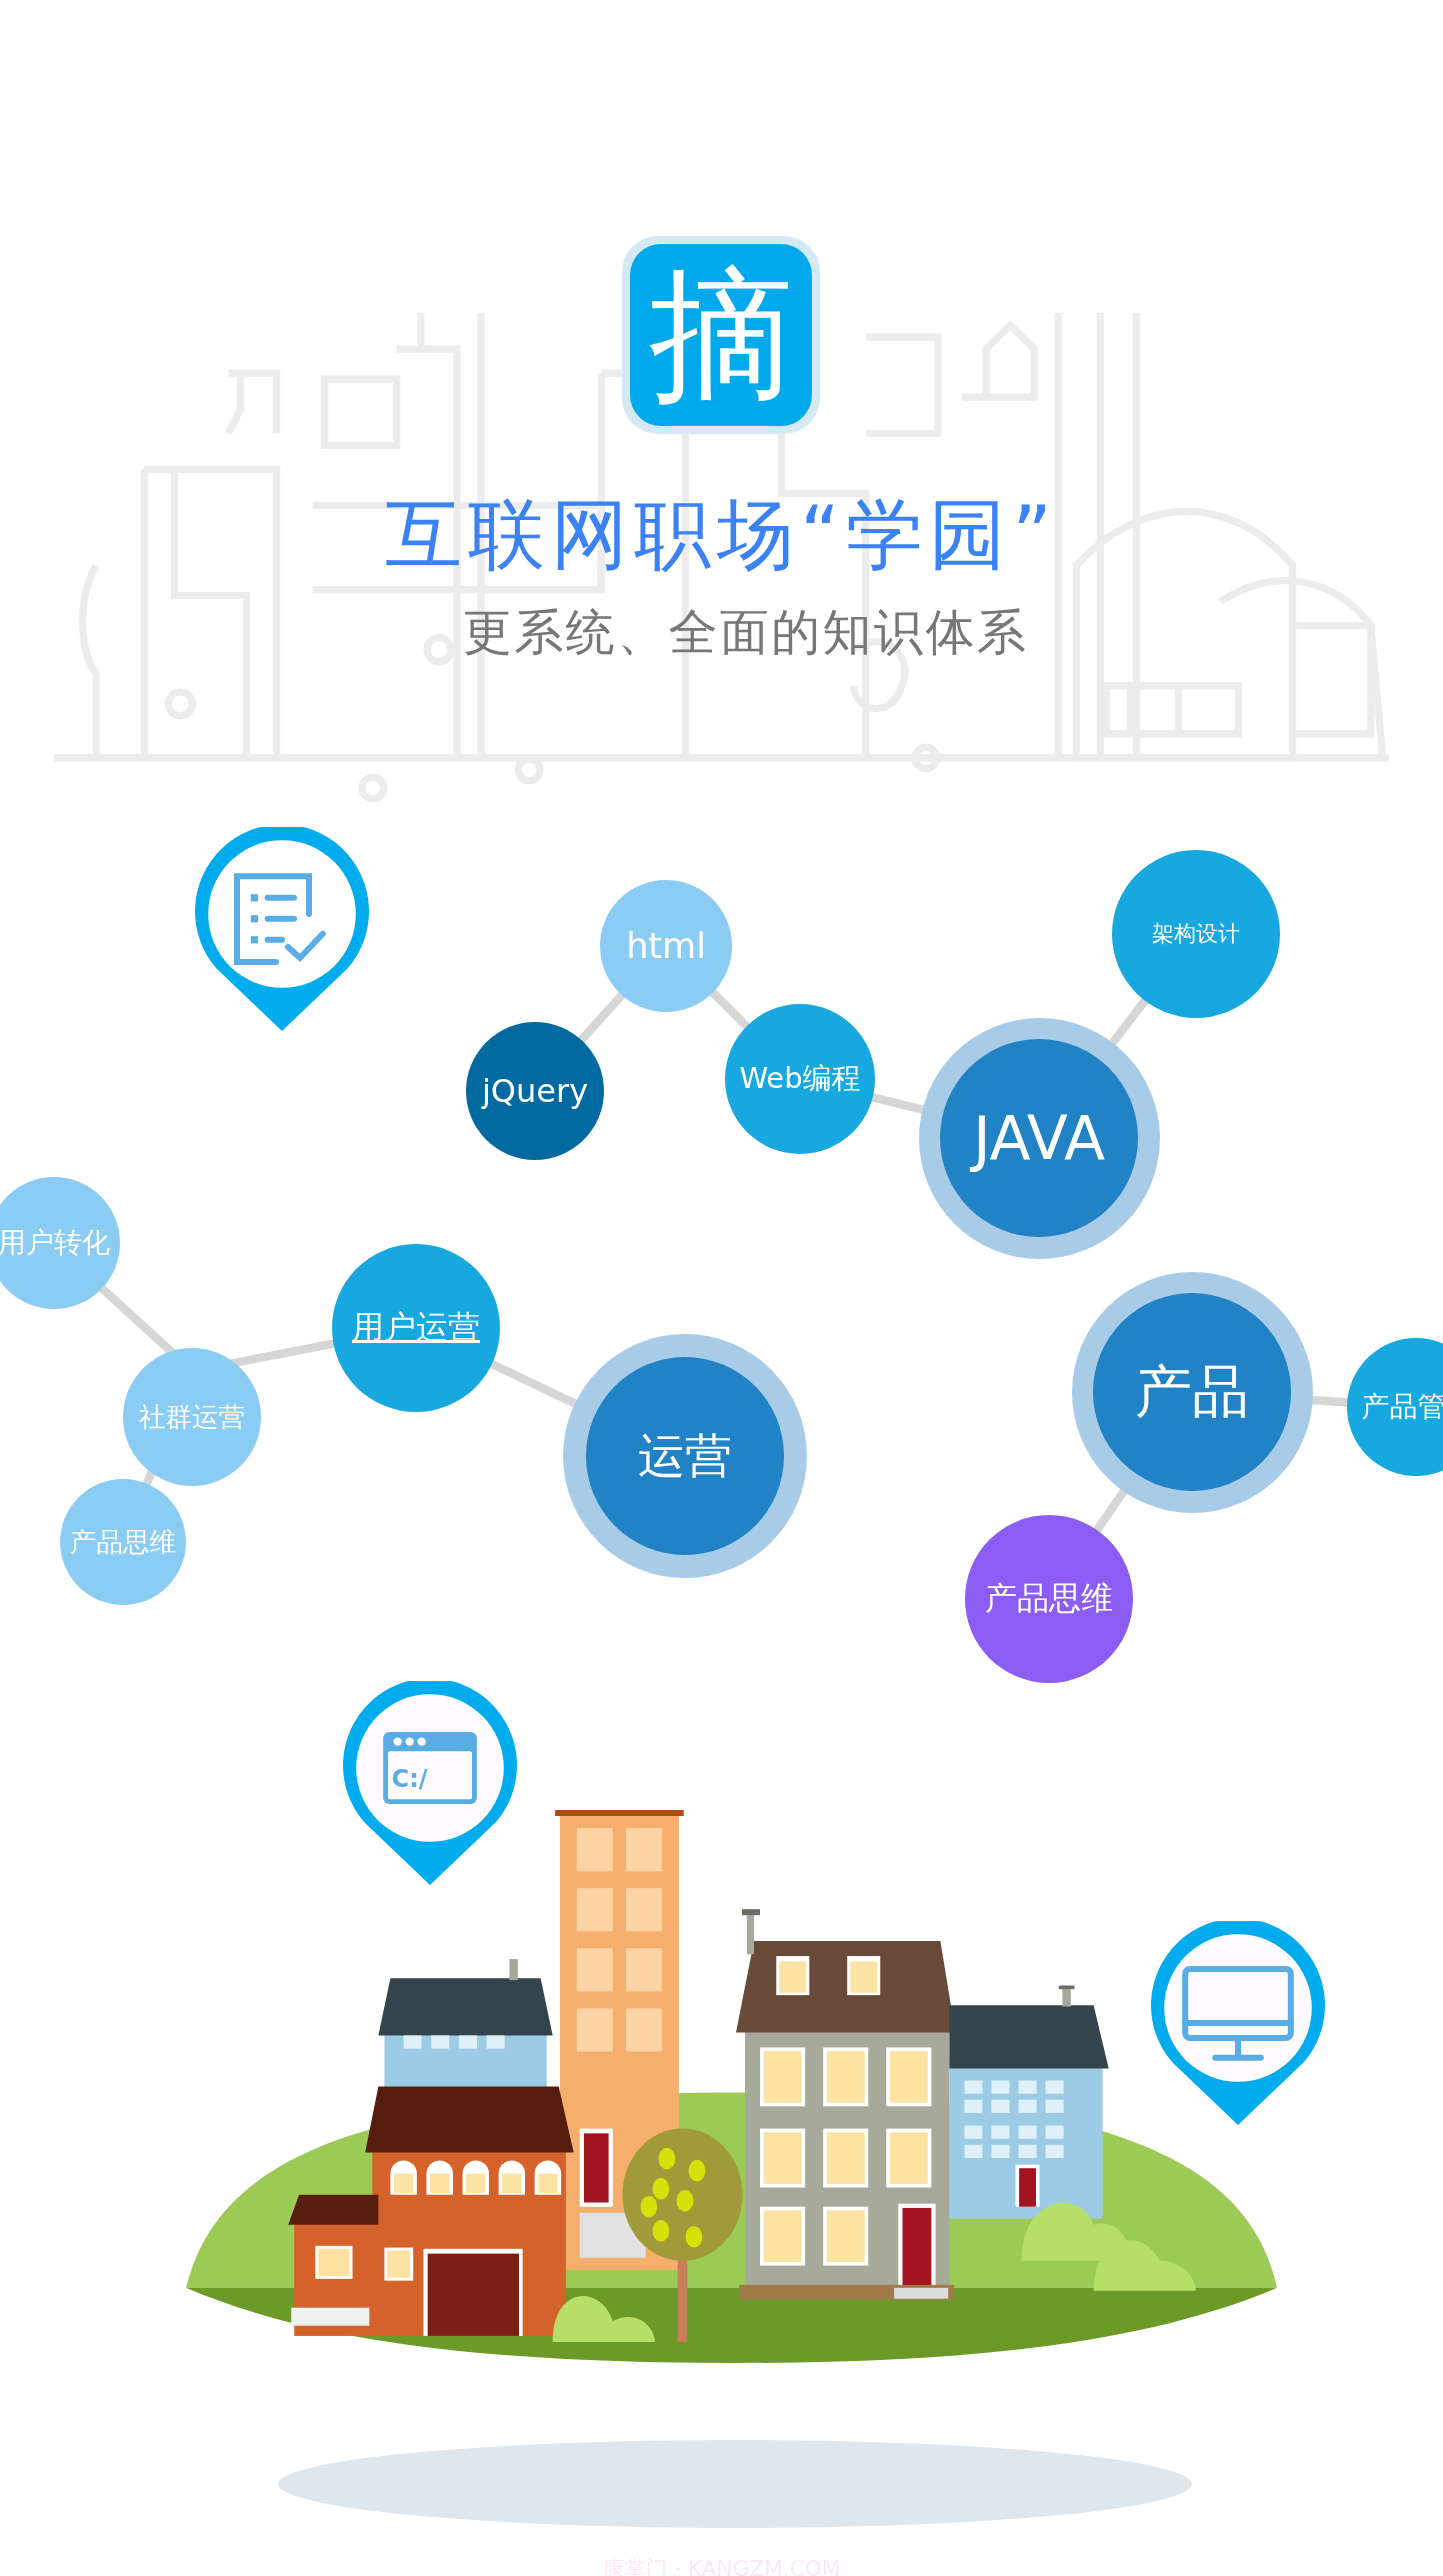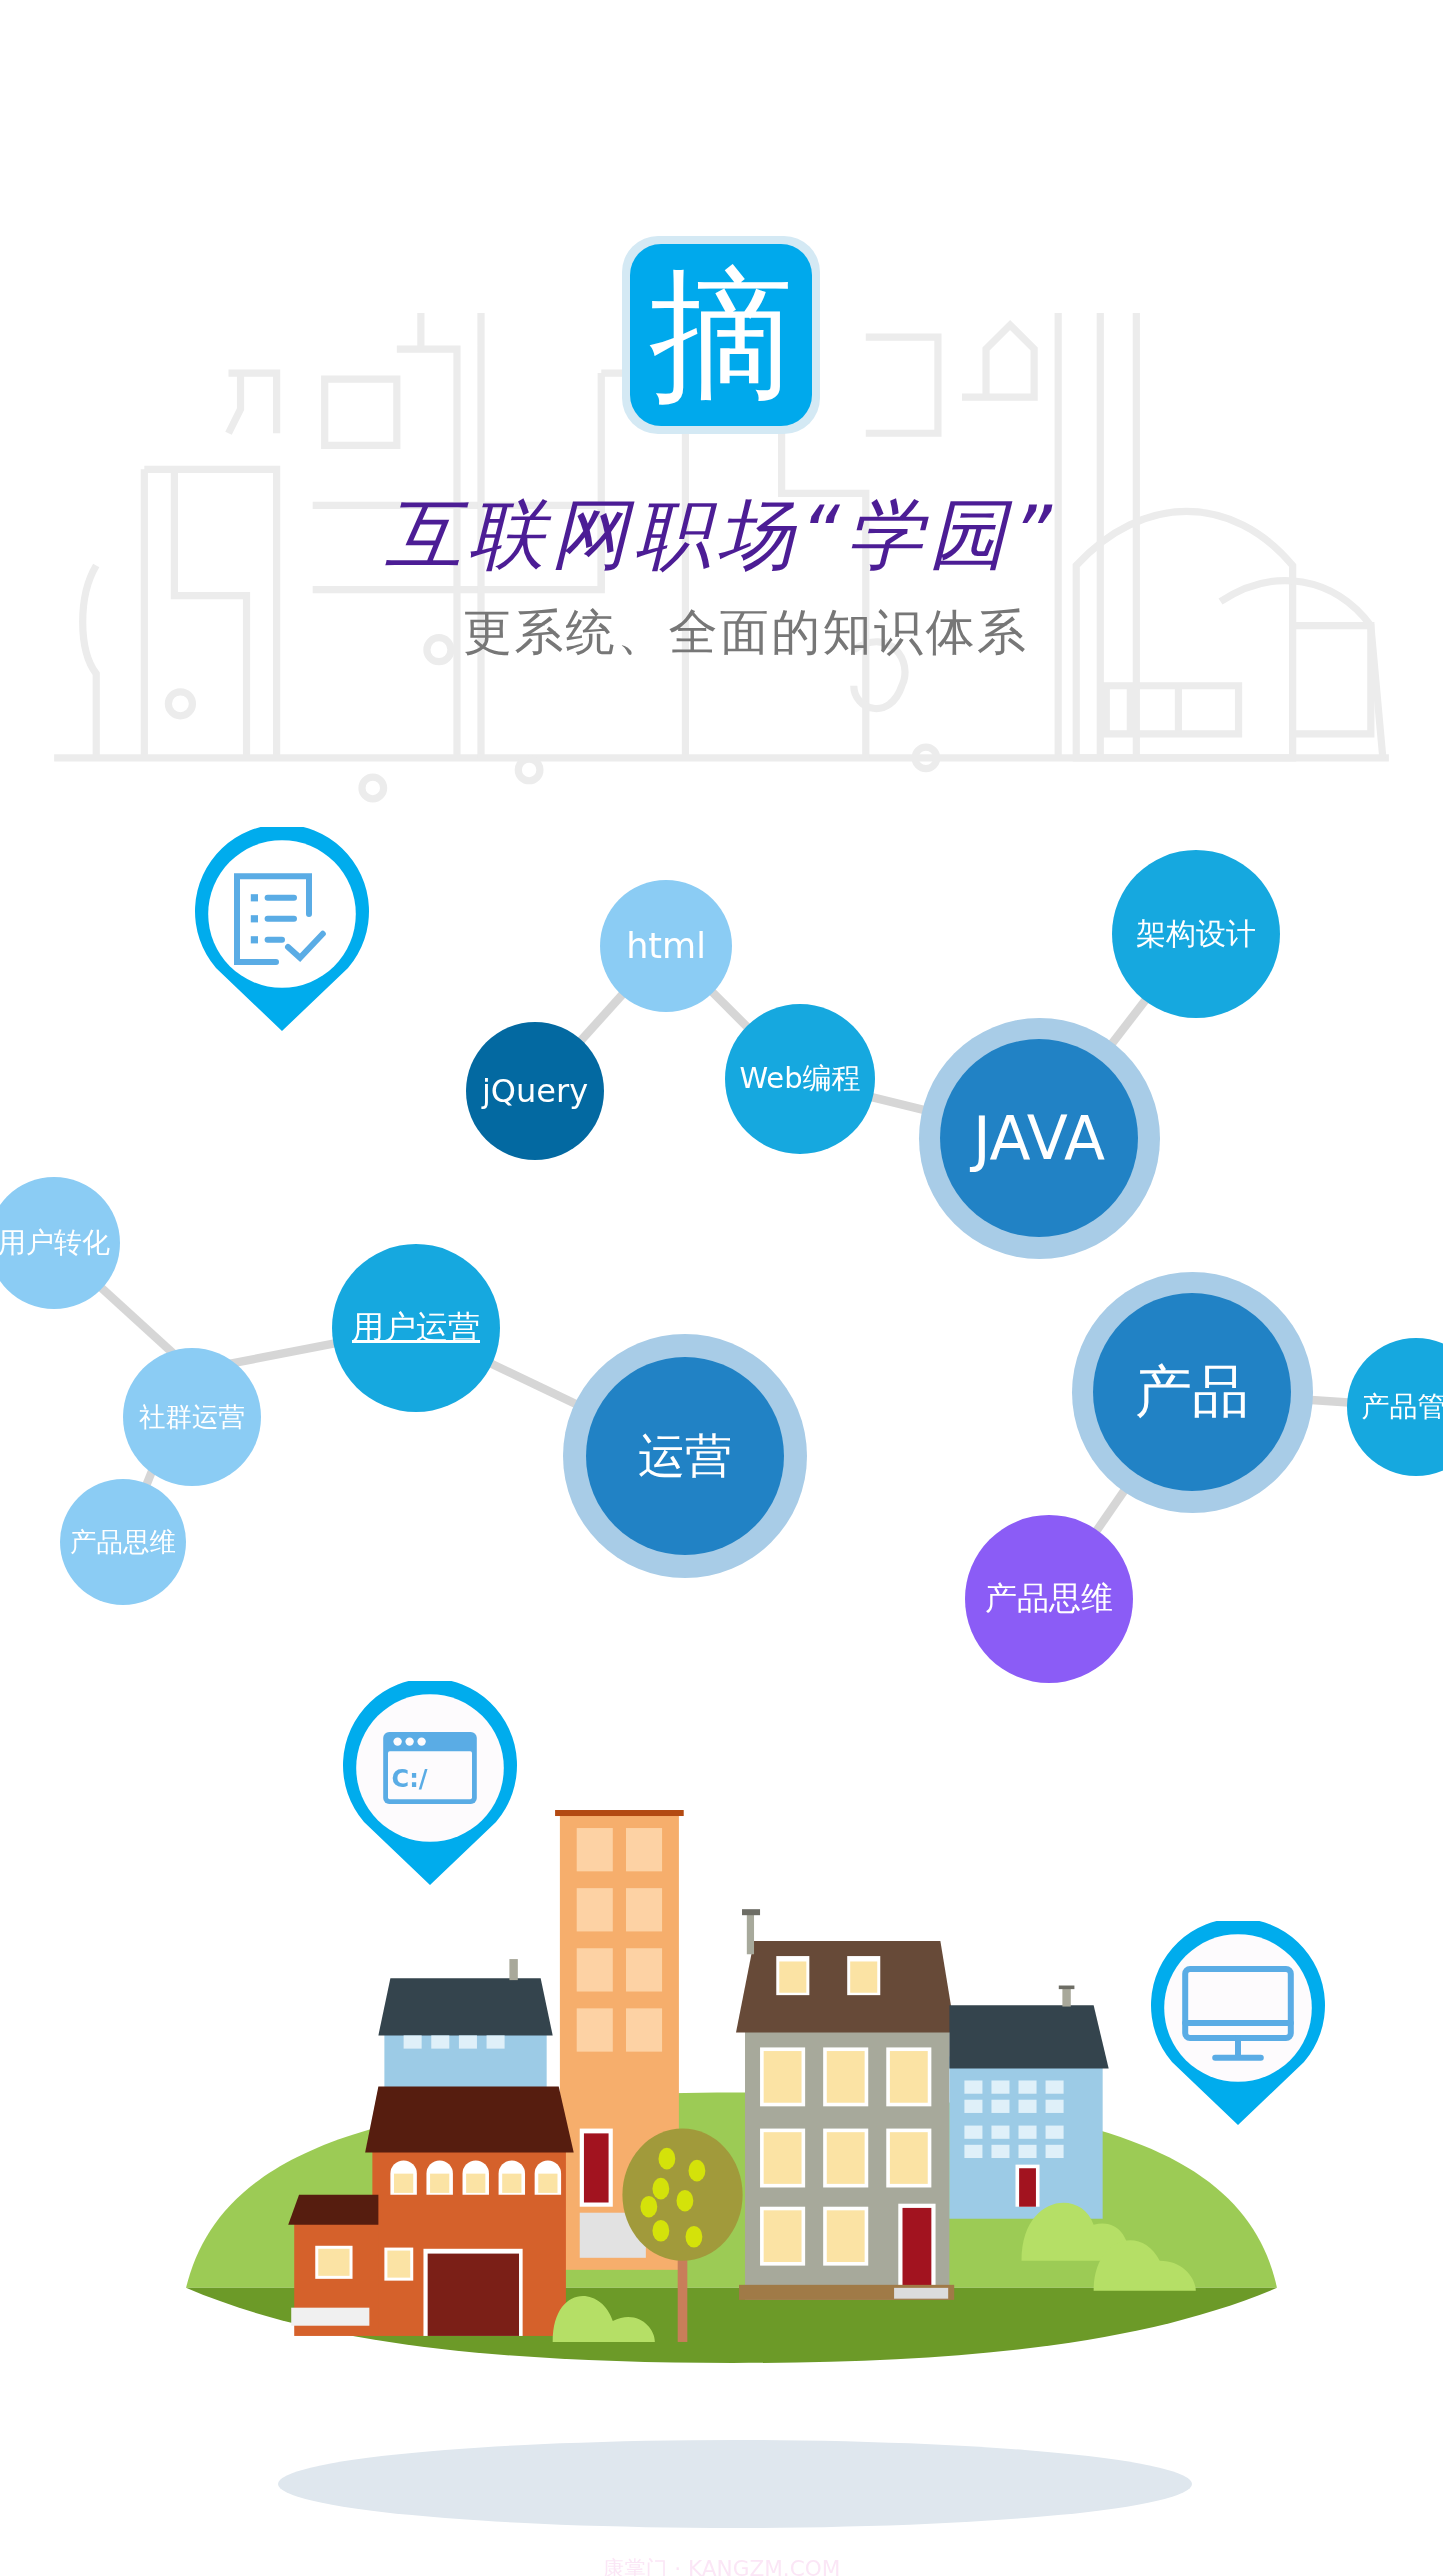--- a/index.html
+++ b/index.html
@@ -5,22 +5,22 @@
   html, body { margin:0; padding:0; background:#ffffff; }
   body { width:1443px; height:2576px; position:relative; overflow:hidden;
          font-family:"DejaVu Sans","Liberation Sans",sans-serif; }
   .abs { position:absolute; }
   .skyline { left:0; top:313px; width:1443px; height:493px; }
   .logo { left:622px; top:236px; width:198px; height:198px; border-radius:36px;
           background:#d4e9f4; }
   .logo-inner { position:absolute; left:8.4px; top:8.4px; right:8.4px; bottom:8.4px;
           border-radius:31px; background:#00a9ec; display:flex; align-items:center; justify-content:center;
           color:#ffffff; font-size:144px; line-height:1; font-family:"DejaVu Sans",sans-serif; }
-  .title { left:0; width:1443px; top:493px; text-align:center; color:#4c1d95;
-          font-size:77px; letter-spacing:6px; line-height:84px;font-style:italic; }
+  .title { left:0; width:1443px; top:493px; text-align:center; color:#3b82f6;
+          font-size:77px; letter-spacing:6px; line-height:84px; }
   .subtitle { left:0; width:1443px; top:604px; text-align:center; color:#777777;
           font-size:49px; letter-spacing:2.4px; line-height:58px;padding-left:24px; }
   .graph { left:0; top:0; width:1443px; height:2576px; }
   .node { position:absolute; border-radius:50%; display:flex; align-items:center; justify-content:center;
           color:#ffffff; text-align:center; white-space:nowrap; box-sizing:border-box; }
   .ring { position:absolute; border-radius:50%; background:#a8cce7; }
   .pin { position:absolute; }
   .watermark { left:0; width:1443px; top:2554px; text-align:center; color:#fbe6f6; font-size:21.6px; }
 </style>
 </head>
@@ -77,21 +77,21 @@
 <div class="node" style="left:466px;top:1022px;width:138px;height:138px;background:#0369a1;font-size:32px;">
   <span>jQuery</span>
 </div>
 <div class="node" style="left:725px;top:1004px;width:150px;height:150px;background:#16a8df;font-size:29px;">
   <span>Web编程</span>
 </div>
 <div class="ring" style="left:919px;top:1018px;width:241px;height:241px;"></div>
 <div class="node" style="left:940px;top:1039px;width:198px;height:198px;background:#2182c5;font-size:60px;">
   <span>JAVA</span>
 </div>
-<div class="node" style="left:1112px;top:850px;width:168px;height:168px;background:#16a8df;font-size:30px;align-items:center;">
+<div class="node" style="left:1112px;top:850px;width:168px;height:168px;background:#16a8df;font-size:22px;align-items:center;">
   <span>架构设计</span>
 </div>
 
 <div class="node" style="left:-12px;top:1177px;width:132px;height:132px;background:#8bccf4;font-size:28px;">
   <span>用户转化</span>
 </div>
 <div class="node" style="left:123px;top:1348px;width:138px;height:138px;background:#8bccf4;font-size:26.5px;">
   <span>社群运营</span>
 </div>
 <div class="node" style="left:60px;top:1479px;width:126px;height:126px;background:#8bccf4;font-size:26.5px;">

